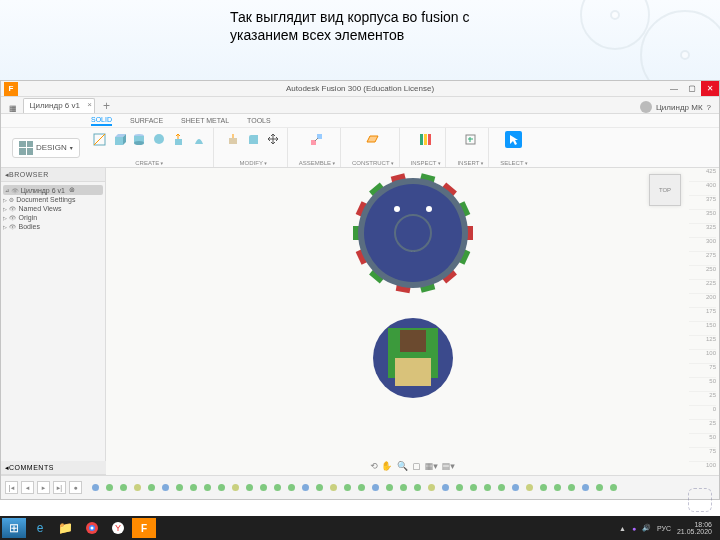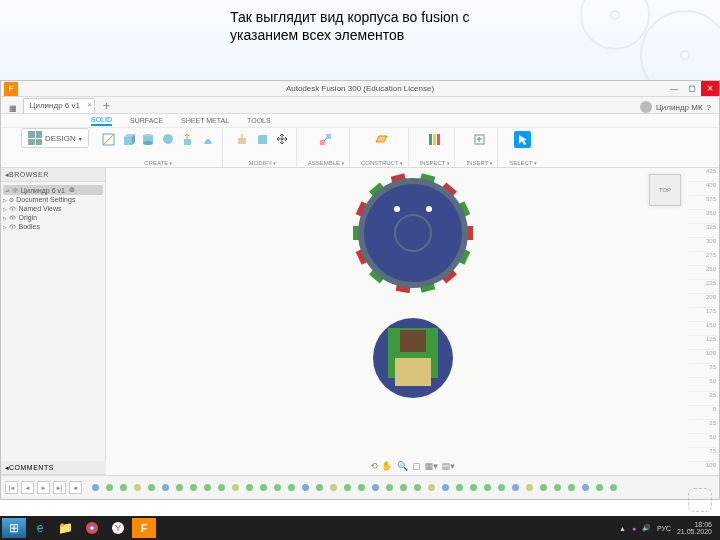--- a/index.html
+++ b/index.html
@@ -20,21 +20,21 @@
 .winred{background:#e81123;color:#fff;}
 .tabbar{height:17px;background:#f5f5f5;display:flex;align-items:flex-end;font-size:8px;color:#555;padding:0 8px;gap:6px;border-bottom:1px solid #dcdcdc;}
 .doc-tab{background:#fff;height:15px;padding:2px 14px 0 6px;border:1px solid #ccc;border-bottom:none;border-radius:2px 2px 0 0;position:relative;}
 .doc-tab::after{content:"×";position:absolute;right:2px;top:1px;font-size:8px;color:#888;}
 .tabbar .plus{font-size:12px;color:#888;padding:0 2px;}
 .tabbar .spacer{flex:1;}
 .user{display:flex;gap:4px;align-items:center;}
 .avatar{width:12px;height:12px;border-radius:50%;background:#bbb;}
 .ribbon-tabs{height:14px;display:flex;align-items:center;font-size:7px;color:#6b6b6b;padding-left:90px;gap:18px;border-bottom:1px solid #eaeaea;background:#fafafa;}
 .ribbon-tabs .active{color:#0d99ff;border-bottom:2px solid #0d99ff;padding-bottom:1px;}
-.ribbon{height:40px;background:#fafafa;display:flex;align-items:flex-start;font-size:7px;color:#6b6b6b;border-bottom:1px solid #dcdcdc;padding:0 20px;gap:6px;}
+.ribbon{height:40px;background:#fafafa;display:flex;align-items:center;font-size:7px;color:#6b6b6b;border-bottom:1px solid #dcdcdc;padding:0 11px;gap:6px;}
 .design-btn{display:flex;align-items:center;padding:2px 6px;border:1px solid #d6d6d6;border-radius:3px;background:#fff;font-size:8px;color:#555;}
 .design-btn .grid{width:14px;height:14px;margin-right:3px;display:grid;grid-template-columns:1fr 1fr;grid-template-rows:1fr 1fr;gap:1px;}
 .design-btn .grid div{background:#8aa;}
 .rgroup{display:flex;flex-direction:column;align-items:center;padding:0 5px;height:100%;justify-content:space-between;border-right:1px solid #e5e5e5;}
 .rgroup.noborder{border-right:none;}
 .ricons{display:flex;gap:3px;padding-top:3px;}
 .ricon{width:17px;height:17px;border-radius:2px;display:flex;align-items:center;justify-content:center;}
 .sel{background:#0d99ff;}
 .rlabel{font-size:6px;color:#888;padding-bottom:1px;}
 .rlabel::after{content:" ▾";font-size:5px;}

